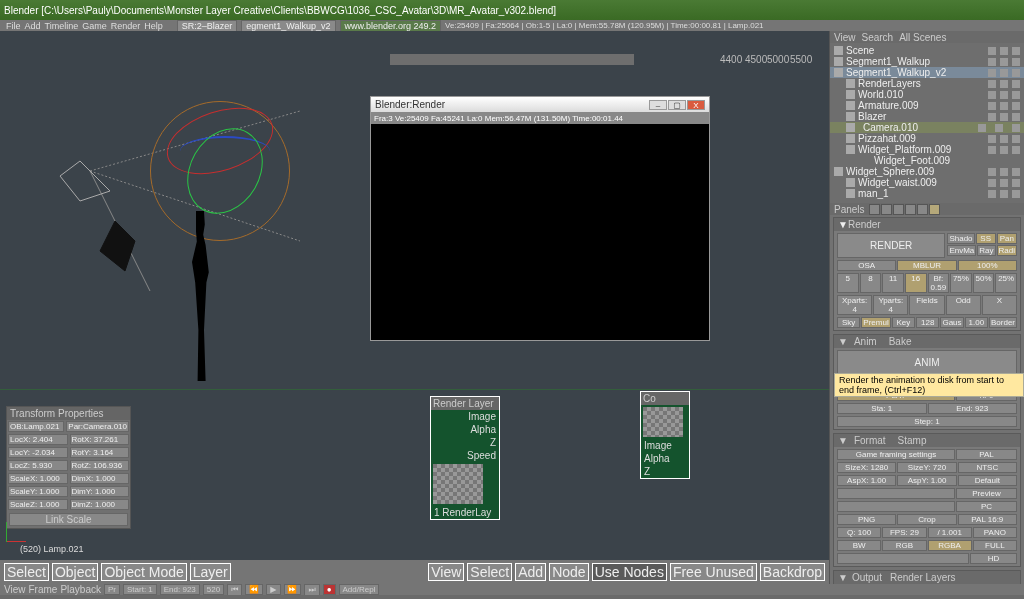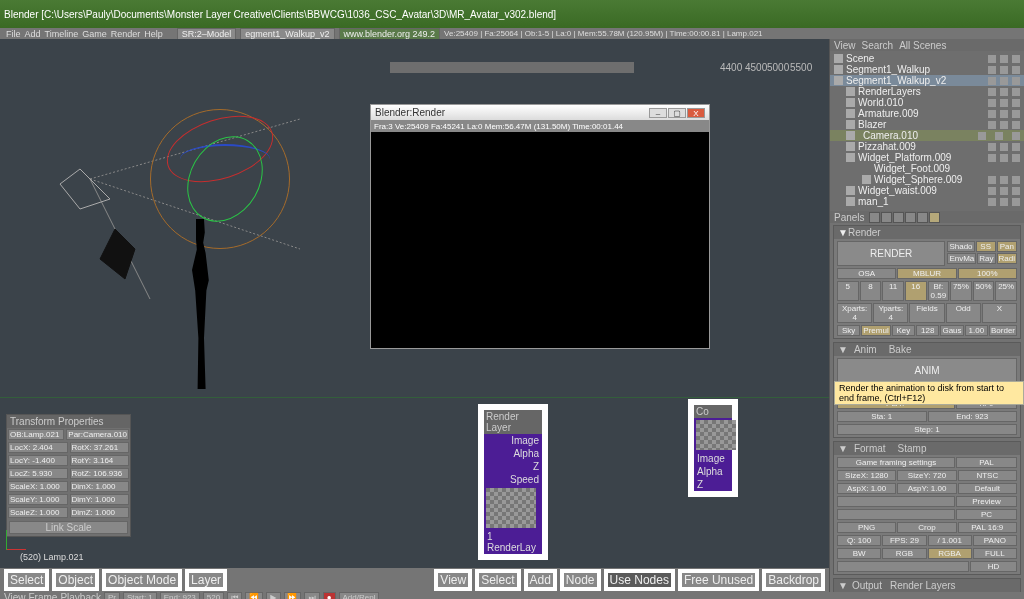--- a/index.html
+++ b/index.html
@@ -1,17 +1,17 @@
 <!DOCTYPE html>
 <html><head>
 <meta charset="utf-8">
 <style>
 * { margin: 0; padding: 0; box-sizing: border-box; font-family: "Segoe UI", Arial, sans-serif; font-size: 10px; user-select: none; }
 html, body { width: 1024px; height: 599px; overflow: hidden; background: #5a5a5a; color: #ccc; }
-.titlebar { height: 28px; background: linear-gradient(#4a7a34,#3a6a24); color: #fff; font-size: 9px; padding: 0 4px; display: flex; align-items: center; }
+.titlebar { height: 20px; background: linear-gradient(#4a7a34,#3a6a24); color: #fff; font-size: 9px; padding: 0 4px; display: flex; align-items: center; }
 .menubar { height: 11px; background: #757575; display: flex; align-items: center; gap: 4px; padding-left: 6px; }
 .menubar span { font-size: 9px; color: #ddd; }
 .menubar .sep { width: 6px; }
 .menubar .btn { background:#8a8a8a; border:1px solid #666; padding:0 4px; font-size:9px; color:#eee; }
 .main { display: flex; height: 553px; }
 .viewport { flex: 1; position: relative; background: #3b434a; }
 .gridfloor { position:absolute; left:0; right:0; bottom:35%; height:1px; background:#2b7a2b; opacity:.5;}
 .man { position:absolute; left:180px; top:180px; width:40px; height:170px; background:#000; clip-path: polygon(40% 0,60% 0,62% 8%,58% 14%,64% 20%,72% 36%,66% 42%,60% 70%,64% 100%,44% 100%,46% 70%,38% 42%,30% 30%,42% 18%,40% 12%);}
 .orbit { position:absolute; left:150px; top:70px; width:140px; height:140px; border:1px solid #a56b2a; border-radius:50%; }
 .orbit2 { position:absolute; left:165px; top:80px; width:110px; height:60px; border:1px solid #c62e2e; border-radius:50%; transform:rotate(-18deg);}
@@ -22,26 +22,26 @@
 .render-win .hdr .wbtns { display:flex; gap:1px;}
 .render-win .hdr .wbtns div { width:18px; height:10px; background:#ddd; border:1px solid #999; font-size:8px; text-align:center;}
 .render-win .hdr .wbtns .close { background:#d95b3f; color:#fff;}
 .render-win .info { height:12px; background:#888; color:#fff; font-size:8px; padding:0 3px; display:flex; align-items:center;}
 .tprops { position:absolute; left:6px; top:375px; width:125px; background:#707070; border:1px solid #555; font-size:8px;}
 .tprops .th { background:#656565; padding:1px 3px; display:flex; align-items:center;}
 .tprops .row { display:flex; }
 .tprops .cell { flex:1; background:#888; border:1px solid #666; padding:0 1px; color:#eee; font-size:8px; margin:1px;}
 .tprops .linkbtn { background:#888; border:1px solid #666; text-align:center; margin:2px;}
 .nodes { position:absolute; left:430px; top:360px; width:280px; height:170px;}
-.node { position:absolute; background:#4c1d95; border:6px solid #ffffff; font-size:8px;margin-left:48px; }
+.node { position:absolute; background:#14532d; border:1px solid #ffffff; font-size:8px; }
 .node .nh { background:#666; padding:1px 2px;}
 .node .ns { padding:1px 3px; color:#ddd;}
 .node .thumb { width:50px; height:40px; background:repeating-conic-gradient(#999 0 25%,#777 0 50%) 0 0/8px 8px; margin:2px;}
 .vp-footer { position:absolute; left:0; right:0; bottom:0; height:24px; background:#757575; display:flex; align-items:center; padding:0 4px; gap:3px;}
-.vp-footer .b { background:#888; border:4px solid #ffffff; font-size:12px; padding:0 2px; color:#eee;}
+.vp-footer .b { background:#888; border:1px solid #ffffff; font-size:14px; padding:0 2px; color:#eee;}
 .axiswidget { position:absolute; left:6px; bottom:40px; width:30px; height:30px;}
 .axiswidget::before{content:""; position:absolute; left:0; bottom:2px; width:20px; height:1px; background:#c33;}
 .axiswidget::after{content:""; position:absolute; left:0; bottom:2px; width:1px; height:20px; background:#3a3;}
 .lampname { position:absolute; left:20px; bottom:30px; font-size:9px; color:#ddd;}
 .rpanel { width:195px; background:#757575; display:flex; flex-direction:column; border-left:1px solid #555;}
 .rpanel .top { height:12px; background:#6a6a6a; display:flex; align-items:center; gap:6px; padding:0 4px; font-size:9px;}
 .outliner { background:#6e6e6e; padding:2px 0; font-size:9px; height:160px; overflow:hidden;}
 .outliner .orow { display:flex; align-items:center; padding:0 4px; gap:3px; height:11px;}
 .outliner .orow.sel { background:#7a8a9a;}
 .outliner .oicon { width:9px; height:9px; background:#aaa; }
@@ -77,21 +77,21 @@
 </div>
 
 <div class="menubar">
   <span>File</span>
   <span>Add</span>
   <span>Timeline</span>
   <span>Game</span>
   <span>Render</span>
   <span>Help</span>
   <span class="sep"></span>
-  <span class="btn">SR:2–Model</span>
+  <span class="btn">SR:2–Blazer</span>
   <span class="btn">egment1_Walkup_v2</span>
   <span class="btn" style="background:#5a7a4a">www.blender.org 249.2</span>
   <span style="font-size:8px;color:#ddd">Ve:25409 | Fa:25064 | Ob:1-5 | La:0 | Mem:55.78M (120.95M) | Time:00:00.81 | Lamp.021</span>
 </div>
 
 <div class="main">
   <div class="viewport">
     <div class="gridfloor"></div>
     <svg class="camline">
       <polyline points="60,80 270,20" stroke="#888" stroke-dasharray="2 2" fill="none"></polyline>
@@ -131,21 +131,21 @@
         </div>
       <div class="row">
           <div class="cell">OB:Lamp.021</div>
           <div class="cell">Par:Camera.010</div>
         </div>
       <div class="row">
           <div class="cell">LocX: 2.404</div>
           <div class="cell">RotX: 37.261</div>
         </div>
       <div class="row">
-          <div class="cell">LocY: -1.400</div>
+          <div class="cell">LocY: -2.034</div>
           <div class="cell">RotY: 3.164</div>
         </div>
       <div class="row">
           <div class="cell">LocZ: 5.930</div>
           <div class="cell">RotZ: 106.936</div>
         </div>
       <div class="row">
           <div class="cell">ScaleX: 1.000</div>
           <div class="cell">DimX: 1.000</div>
         </div>
@@ -275,21 +275,21 @@
           <span class="otog"></span>
           <span class="otog"></span>
         </div>
         <div class="orow" style="padding-left: 16px; gap: 28px;">
           <span class="oicon"></span>
           <span class="olbl">Widget_Foot.009</span>
           <span class="otog"></span>
           <span class="otog"></span>
           <span class="otog"></span>
         </div>
-        <div class="orow" style="padding-left: 12px; margin-left: 20px;">
+        <div class="orow" style="padding-left: 4px;">
           <span class="oicon"></span>
           <span class="olbl">Widget_Sphere.009</span>
           <span class="otog"></span>
           <span class="otog"></span>
           <span class="otog"></span>
         </div>
         <div class="orow" style="padding-left: 16px;">
           <span class="oicon"></span>
           <span class="olbl">Widget_waist.009</span>
           <span class="otog"></span>

